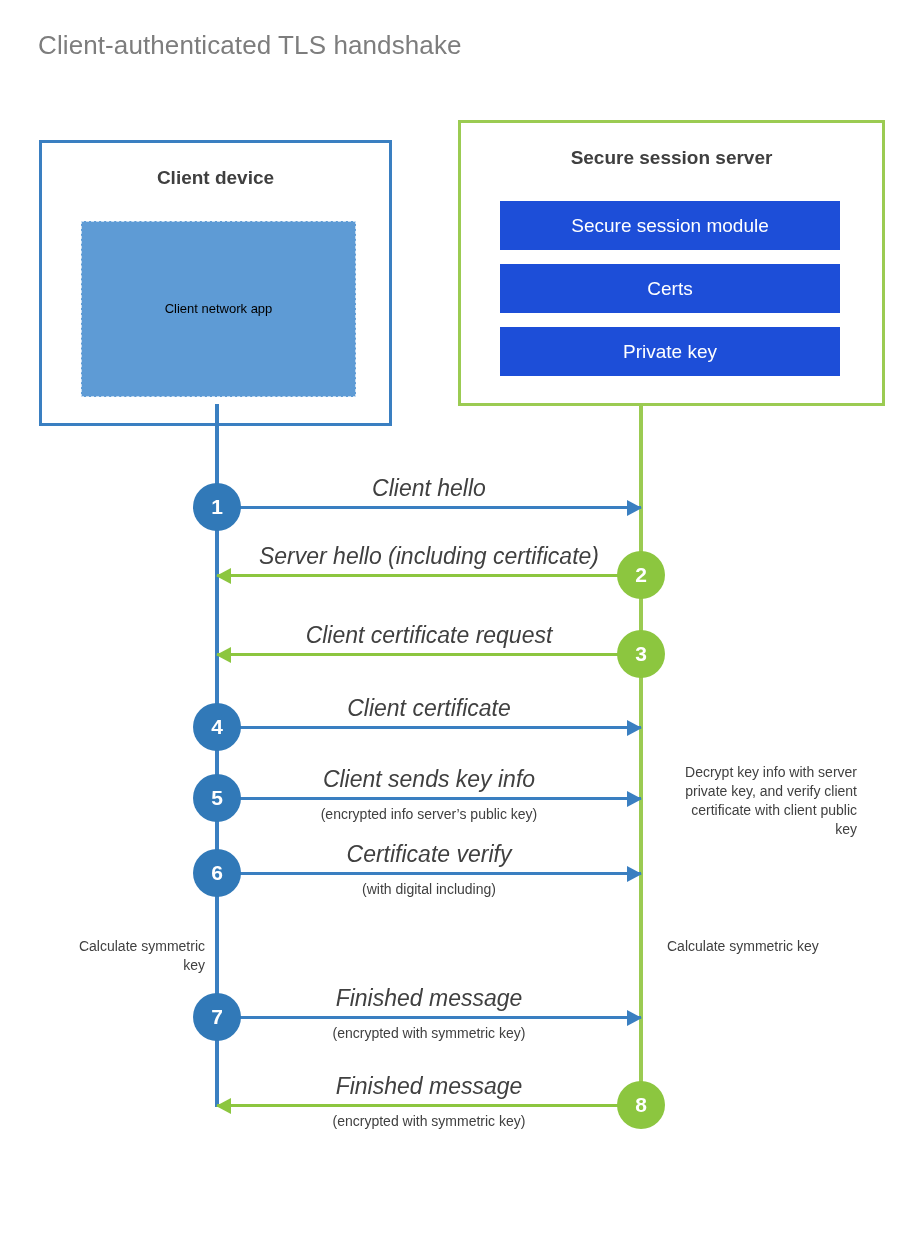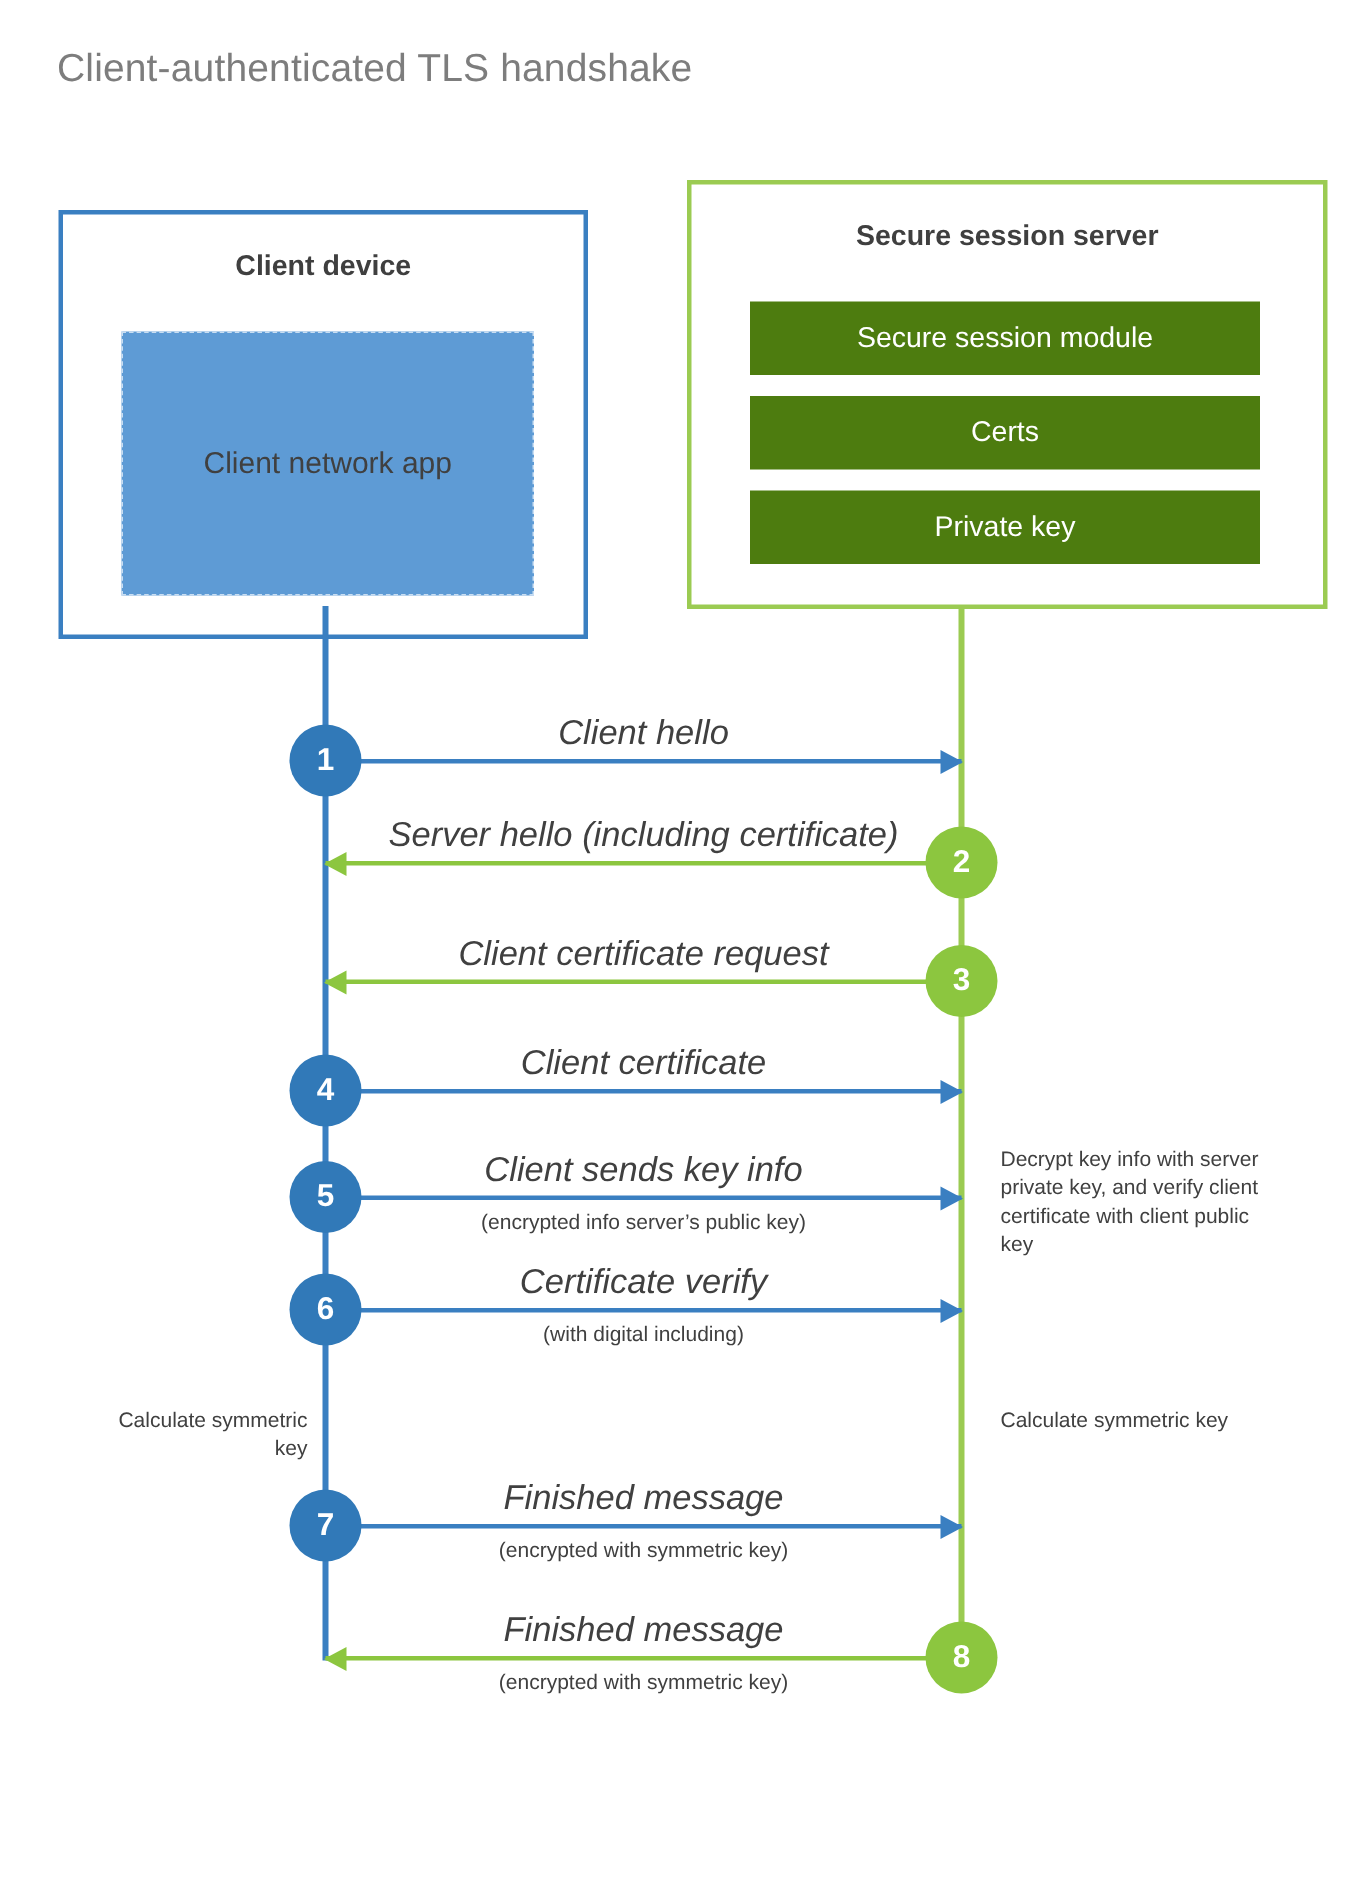--- a/index.html
+++ b/index.html
@@ -73,33 +73,33 @@
     left: 39px;
     top: 78px;
     width: 275px;
     height: 176px;
     background: #5e9bd5;
     border: 1px dashed #c9def2;
     box-sizing: border-box;
     display: flex;
     align-items: center;
     justify-content: center;
-    color: #404040;
-    font-size: 20px;
+    color: #000000;
+    font-size: 13px;
     line-height: 1.35;
     text-align: center;
   }
 
   
   .server-bar {
     position: absolute;
     left: 39px;
     width: 340px;
     height: 49px;
-    background: #4d7c0f;
+    background: #1d4ed8;
     display: flex;
     align-items: center;
     justify-content: center;
     color: #ffffff;
     font-size: 19px;
     text-align: center;
   }
   .server-bar.b0 { top: 78px; }
   .server-bar.b1 { top: 141px; }
   .server-bar.b2 { top: 204px; }
@@ -205,21 +205,21 @@
   .side-note {
     position: absolute;
     font-size: 14px;
     line-height: 1.35;
     color: #404040;
   }
   #note-decrypt {
     left: 667px;
     top: 763px;
     width: 190px;
-    text-align: left;
+    text-align: right;
   }
   #note-calc-client {
     left: 60px;
     top: 937px;
     width: 145px;
     text-align: right;
   }
   #note-calc-server {
     left: 667px;
     top: 937px;

